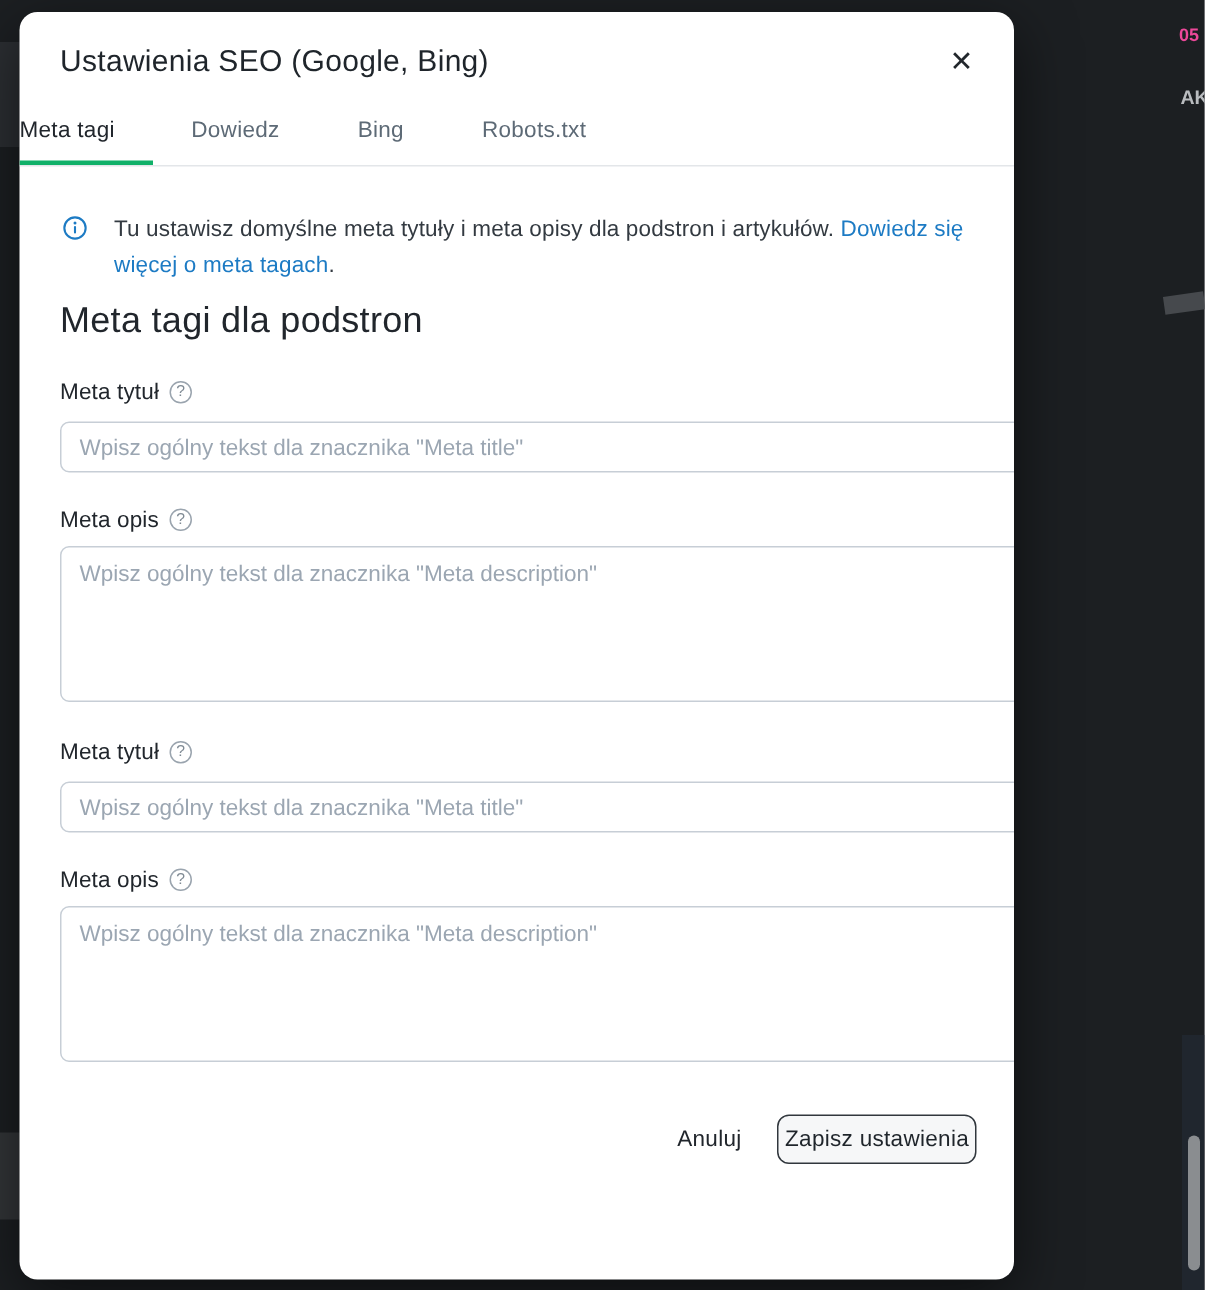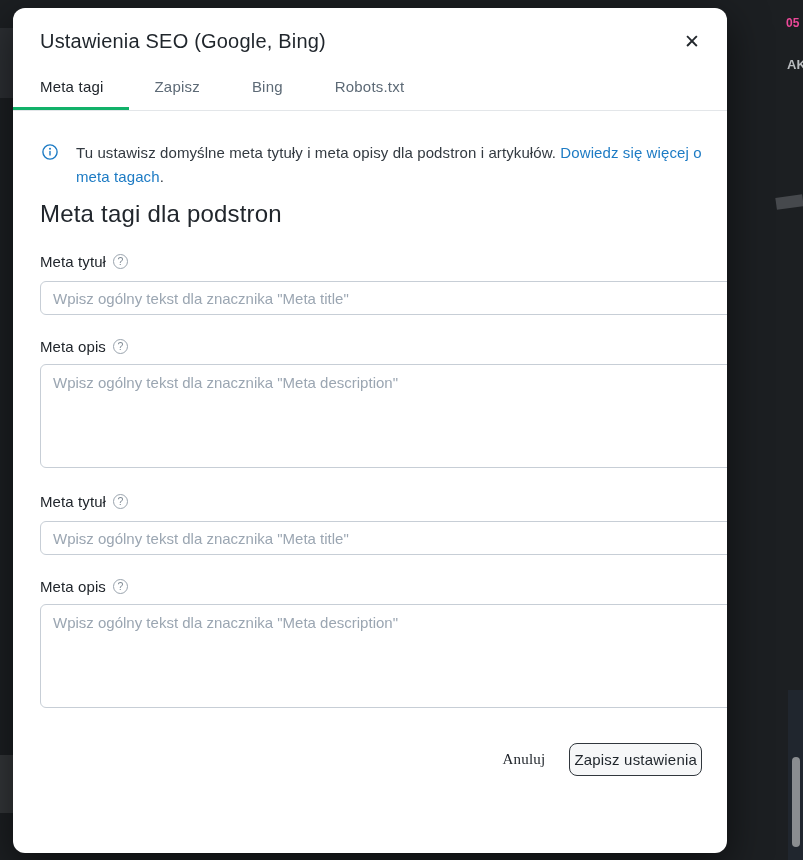--- a/index.html
+++ b/index.html
@@ -22,21 +22,21 @@
   .patch-left2 { left:0; top:755px; width:13px; height:58px; background:#333639; }
   .patch-wedge { left:776px; top:196px; width:27px; height:12px; background:#46494d; transform:rotate(-8deg); }
   .patch-right-bottom { left:788px; top:690px; width:15px; height:170px; background:#20262e; }
   .scroll-thumb {
     position:absolute; left:792px; top:757px; width:8px; height:90px;
     background:#8a8d90; border-radius:4px;
   }
 
   
   .modal {
-    position:absolute; left:13px; top:8px; width:714px; height:845px;
+    position:absolute; left:13px; top:8px; width:663px; height:845px;
     background:#ffffff; border-radius:12px;
     box-shadow:0 12px 40px rgba(0,0,0,.55);
     padding:0 25px 0 27px;
     overflow:hidden;
   }
 
   .modal-header {
     display:flex; justify-content:space-between; align-items:flex-start;
     padding-top:18px;
   }
@@ -55,21 +55,21 @@
   }
   .tab {
     font-size:15px; color:#5d6a76; cursor:pointer;
     padding-bottom:12px; border-bottom:3px solid transparent;
     background:none; border-top:none; border-left:none; border-right:none;
     font-family:inherit; letter-spacing:.2px;
   }
   .tab.active {
     color:#21262c; font-weight:500;
     border-bottom-color:#11b169;
-    padding-left:27px; padding-right:25px;
+    padding-right:25px;
   }
   .tab:nth-child(2) { margin-left:26px; }
   .tab:nth-child(3) { margin-left:52px; }
   .tab:nth-child(4) { margin-left:52px; }
 
   
   .info-row { display:flex; margin-top:30px; }
   .info-icon { flex:0 0 16px; margin-left:2px; margin-top:3px; }
   .info-text {
     margin-left:18px; font-size:15px; line-height:24px; color:#333a41;
@@ -112,21 +112,21 @@
   .text-input::placeholder, .text-area::placeholder { color:#9ba6b2; opacity:1; }
   .resize-handle { position:absolute; right:5px; bottom:7px; cursor:nwse-resize; }
 
   
   .footer {
     display:flex; justify-content:flex-end; align-items:center;
     gap:22px; margin-top:35px;
   }
   .cancel-btn {
     background:none; border:none; font-size:15px; color:#21262c;
-    cursor:pointer; font-family:Liberation Serif, serif; padding:6px 2px; letter-spacing:.2px;
+    cursor:pointer; font-family:Liberation Sans, sans-serif; padding:6px 2px; letter-spacing:.2px;
   }
   .save-btn {
     border:1px solid #31373d; border-radius:8px; background:#f6f7f8;
     font-size:15px; color:#1f252b; padding:7px 4px; cursor:pointer;
     font-family:inherit; height:33px; letter-spacing:.2px;
   }
 </style>
 </head>
 <body>
 
@@ -142,21 +142,21 @@
 
 <div class="modal">
 
   <div class="modal-header">
     <h1 class="modal-title">Ustawienia SEO (Google, Bing)</h1>
     <button class="close-btn">✕</button>
   </div>
 
   <div class="tabbar">
     <button class="tab active">Meta tagi</button>
-    <button class="tab">Zapisz</button>
+    <button class="tab">Dowiedz</button>
     <button class="tab">Bing</button>
     <button class="tab">Robots.txt</button>
   </div>
 
   <div class="info-row">
     <svg class="info-icon" width="16" height="16" viewBox="0 0 16 16">
       <circle cx="8" cy="8" r="7.1" fill="none" stroke="#1d7bc4" stroke-width="1.4"></circle>
       <circle cx="8" cy="4.7" r="1" fill="#1d7bc4"></circle>
       <rect x="7.3" y="6.7" width="1.4" height="5" rx="0.7" fill="#1d7bc4"></rect>
     </svg>

